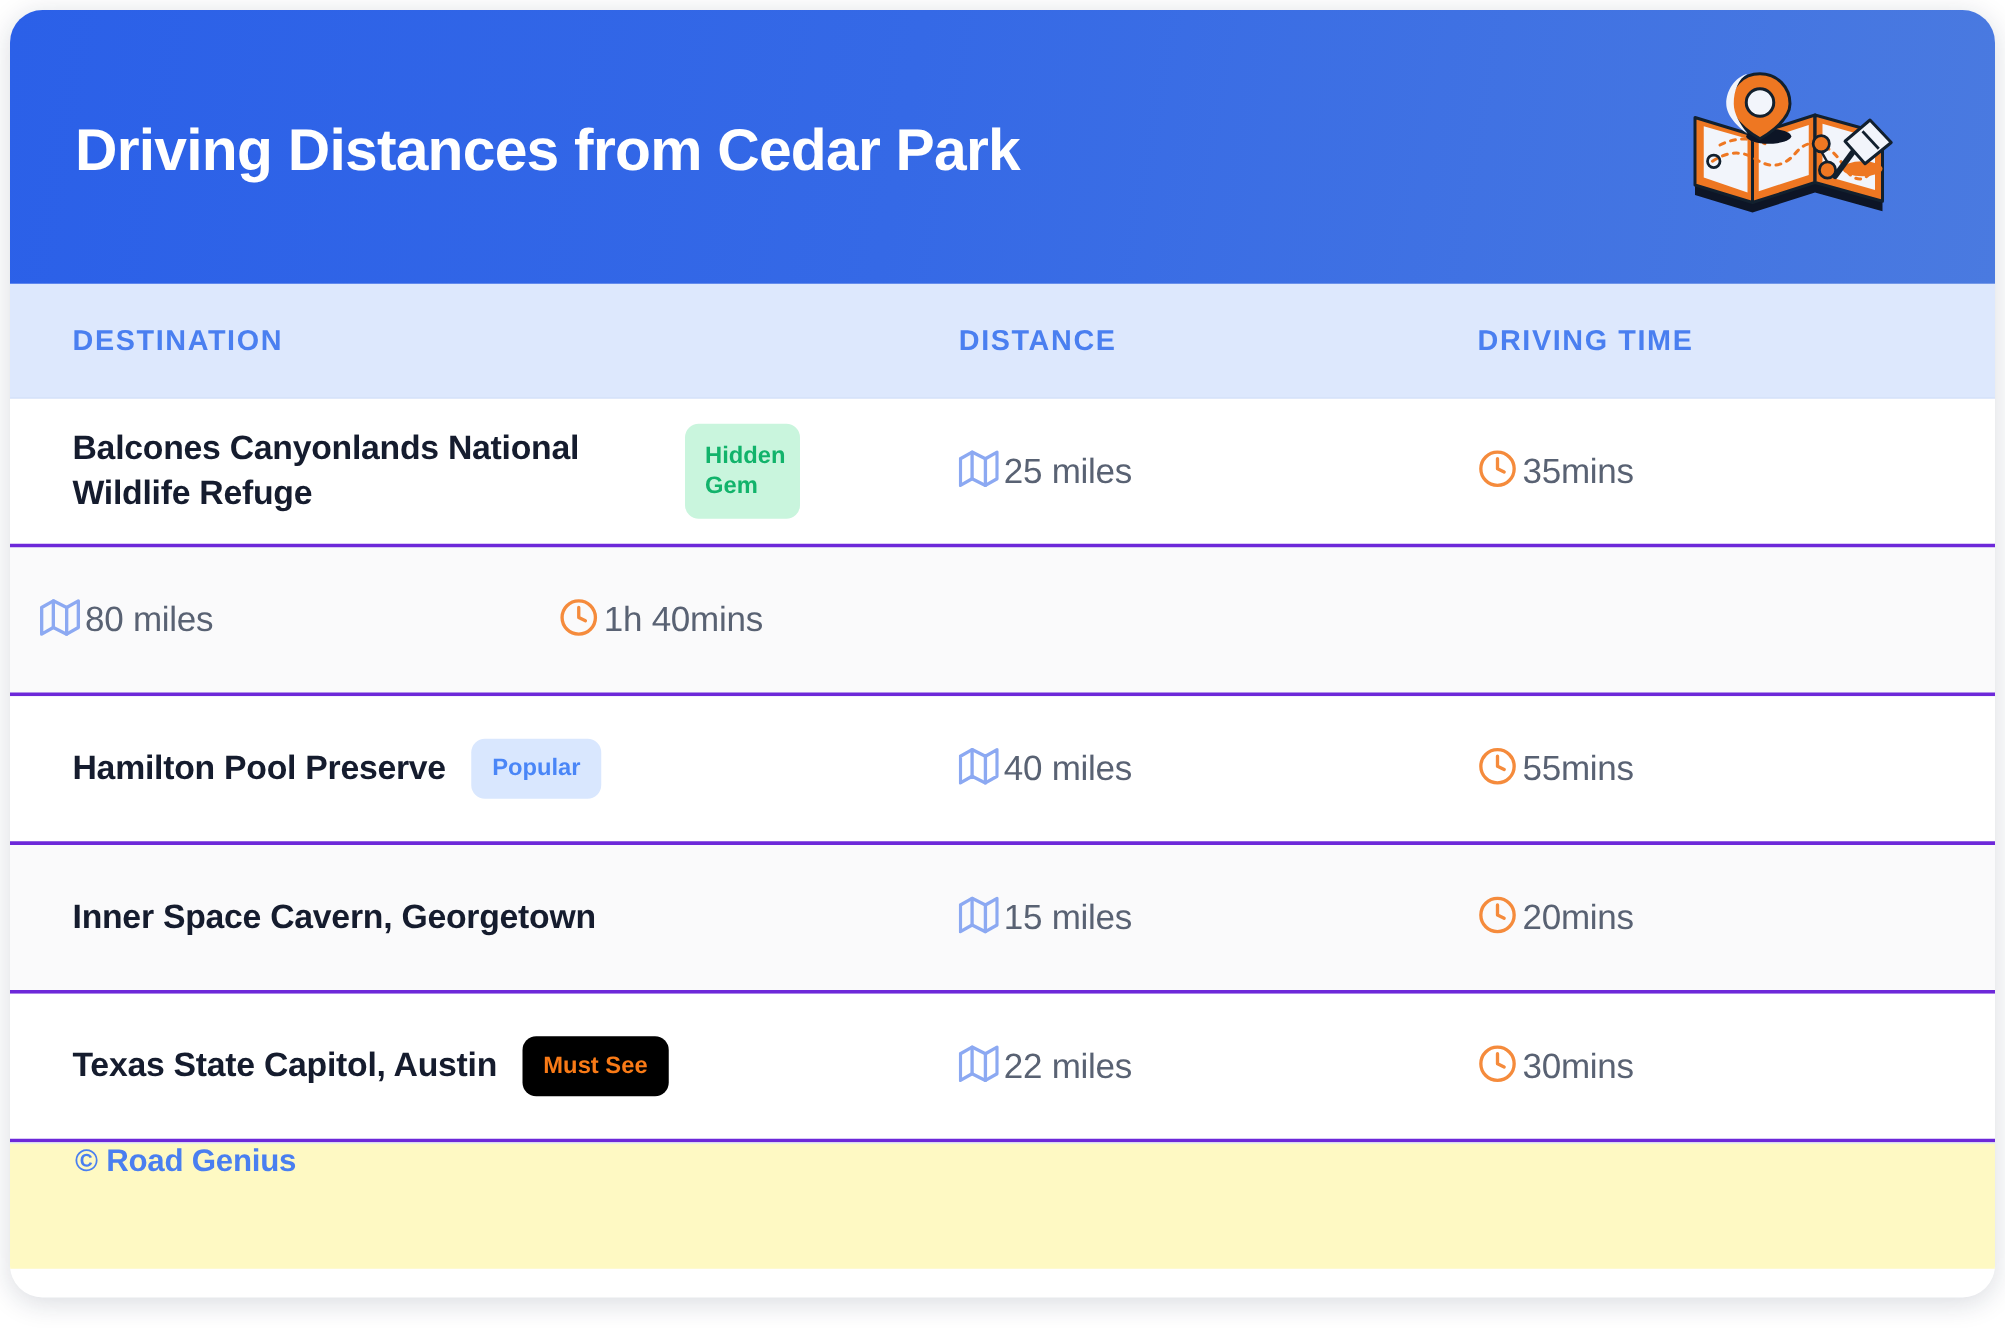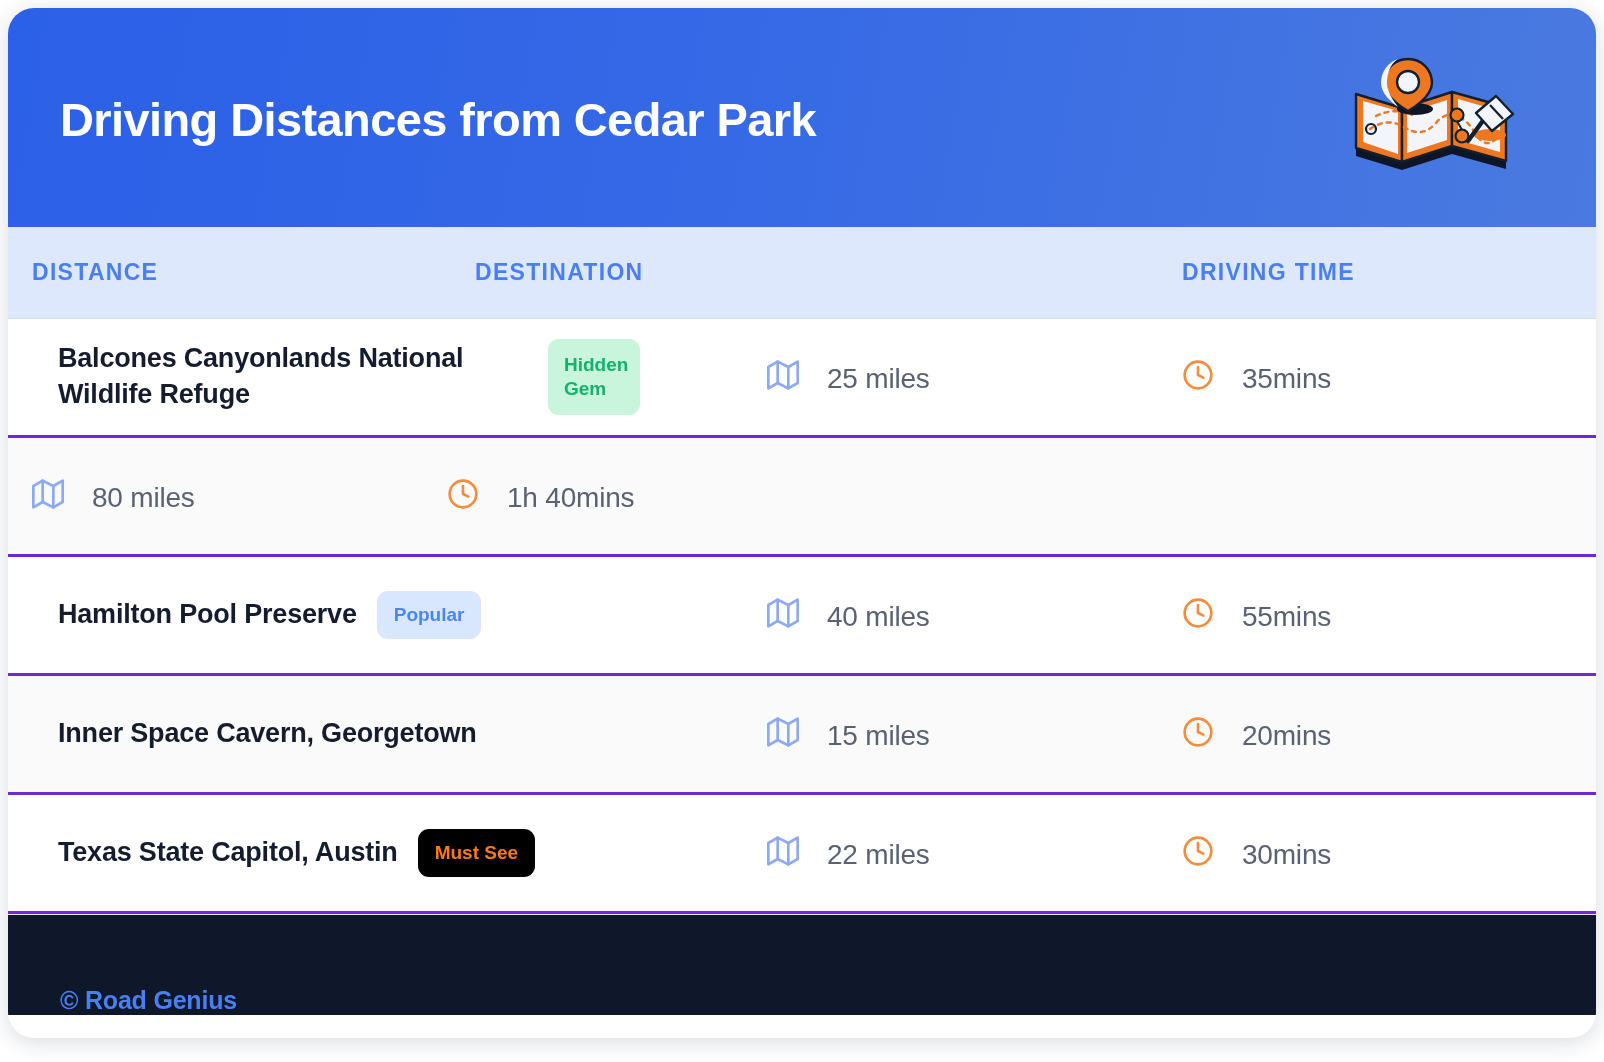--- a/index.html
+++ b/index.html
@@ -107,39 +107,39 @@
     padding: 12px 17px;
     white-space: normal;
   }
   .badge.wrap { max-width: 92px; padding: 14px 16px; }
   .badge-green  { background: #c9f5dd; color: #12b36b; }
   .badge-blue   { background: #d9e7fe; color: #4a86f7; text-align: right; }
   .badge-orange { background: #000000; color: #f97a16; }
 
   .val-cell {
     display: flex;
-    align-items: flex-end;
-    gap: 28px;
+    align-items: center;
+    gap: 4px;
   }
 
   .val-text {
     font-size: 28px;
     font-weight: 500;
     color: #596273;
     letter-spacing: -0.2px;
   }
 
   .ico { flex: 0 0 auto; display: block; }
 
   
   .card-footer {
     height: 101px;
-    background: #0f172a;
-    display: flex;
-    align-items: flex-end;
+    background: #fef9c3;
+    display: flex;
+    align-items: flex-start;
     padding-left: 52px;
     border-top: 1px solid #e2eafb;
   }
   .footer-text {
     font-size: 25px;
     font-weight: 700;
     color: #4a7ff0;
     letter-spacing: -0.2px;
   }
 </style>
@@ -182,22 +182,22 @@
 
         <ellipse cx="150" cy="82" rx="16" ry="6" fill="#ee7722"></ellipse>
         <path d="M136 60 L156 43 L173 61 L152 78 Z" fill="#f2f5fb" stroke="#12202e" stroke-width="2.4" stroke-linejoin="round"></path>
         <path d="M150 52 L163 66" stroke="#12202e" stroke-width="2.2"></path>
         <path d="M142 69 L128 88" stroke="#12202e" stroke-width="4.5" stroke-linecap="round"></path>
       </svg>
     </div>
   </div>
 
   <div class="col-head">
+    <div class="ch c-dest">DESTINATION</div>
     <div class="ch c-dist">DISTANCE</div>
-    <div class="ch c-dest">DESTINATION</div>
     <div class="ch c-time">DRIVING TIME</div>
   </div>
 
   <div class="row">
     <div class="dest-cell c-dest">
       <span class="dest-name two-line">Balcones Canyonlands National Wildlife Refuge</span>
       <span class="badge badge-green wrap">Hidden Gem</span>
     </div>
     <div class="val-cell c-dist">
       <span class="ico">

